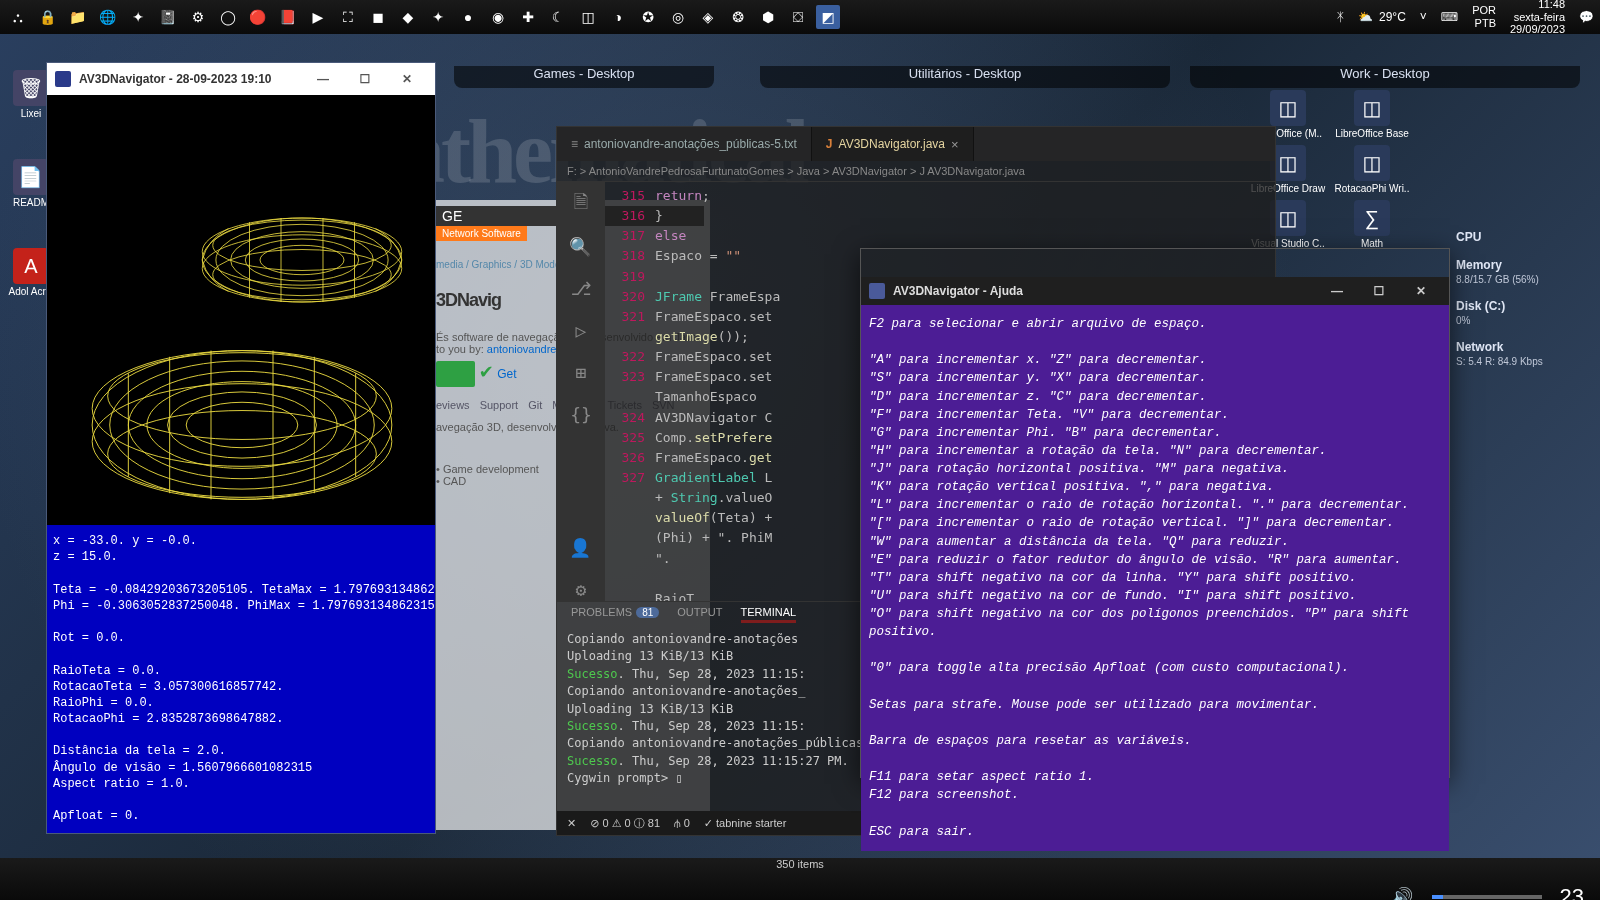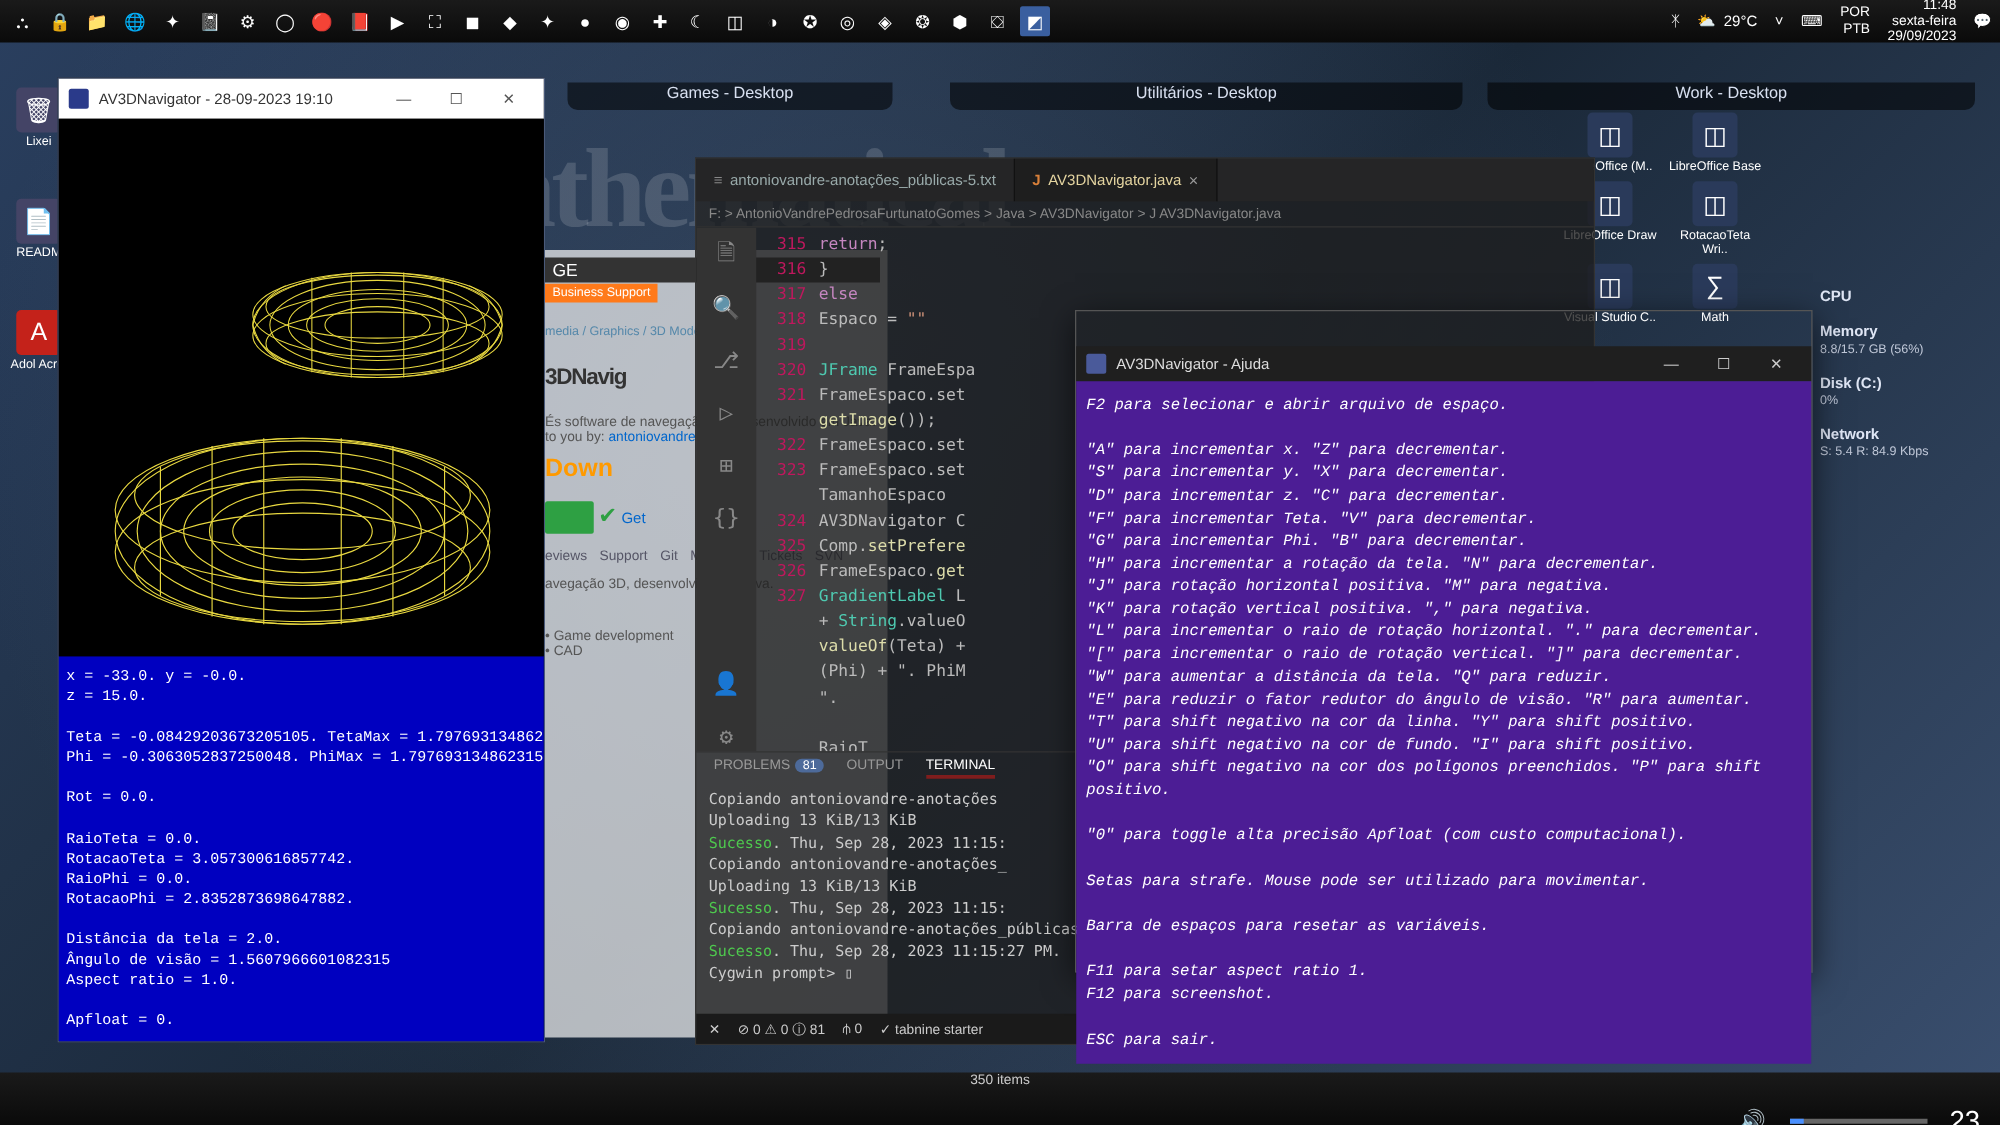--- a/index.html
+++ b/index.html
@@ -76,21 +76,21 @@
 .widget-sec div { font-size: 10px; }
 
 
 .nav-window {
   position: absolute; top: 62px; left: 46px; width: 390px; height: 772px;
   background: #000; border: 1px solid #4a5a7a; z-index: 40;
   display: flex; flex-direction: column;
 }
 .win-titlebar {
   height: 32px; background: #fff; color: #333;
-  display: flex; align-items: center; padding: 0 8px; font-size: 12px;
+  display: flex; align-items: center; padding: 0 8px; font-size: 12px; font-weight: bold;
 }
 .win-titlebar.dark { background: #1f1f1f; color: #ddd; margin-top: 28px; }
 .win-title-icon { width: 16px; height: 16px; background: #2a3a8a; margin-right: 8px; border-radius: 2px; }
 .win-ctrls { margin-left: auto; display: flex; gap: 2px; }
 .win-btn { width: 40px; height: 28px; display: flex; align-items: center; justify-content: center; font-size: 12px; color: #555; }
 .nav-canvas {
   flex: 0 0 430px; background: #000; position: relative;
 }
 .torus { position: absolute; border: none; }
 .torus svg { width: 100%; height: 100%; }
@@ -264,21 +264,21 @@
   <div class="desk-icon">
       <div class="glyph">◫</div>
       <span>LibreOffice Base</span>
     </div>
   <div class="desk-icon">
       <div class="glyph">◫</div>
       <span>LibreOffice Draw</span>
     </div>
   <div class="desk-icon">
       <div class="glyph">◫</div>
-      <span>RotacaoTeta Wri..</span>
+      <span>RotacaoPhi Wri..</span>
     </div>
   <div class="desk-icon">
       <div class="glyph">◫</div>
       <span>Visual Studio C..</span>
     </div>
   <div class="desk-icon">
       <div class="glyph">∑</div>
       <span>Math</span>
     </div>
 </div>
@@ -296,26 +296,25 @@
       <div>0%</div>
     </div>
   <div class="widget-sec">
       <h4>Network</h4>
       <div>S: 5.4  R: 84.9 Kbps</div>
     </div>
 </div>
 
 <div class="sf">
   <div style="background:#333;color:#fff;padding:2px 6px;font-size:14px">GE</div>
-  <span class="brand">Business Support</span>
+  <span class="brand">Network Software</span>
   <div style="font-size:10px;color:#58a;margin-top:18px">media / Graphics / 3D Modeling /</div>
   <h2 style="letter-spacing:-1px">3DNavig</h2>
   <small>És software de navegação 3D, desenvolvido em Java.</small>
   <small><span>to you by:</span> <a style="color:#06c">antoniovandre</a> <span style="background:#06c;color:#fff;border-radius:50%;padding:0 5px;font-size:10px">3</span></small>
-  <div style="color:#ff9a00;font-size:20px;font-weight:600;margin:8px 0">Down</div>
   <div><span class="dl">&nbsp;</span> <span class="chk">✔</span> <span style="color:#06c">Get</span></div>
   <div class="sf-nav">
     <span>eviews</span>
     <span>Support</span>
     <span>Git</span>
     <span>Mercurial</span>
     <span>Tickets</span>
     <span>SVN</span>
   </div>
   <div style="margin-top:10px;font-size:11px;color:#555">avegação 3D, desenvolvido em Java.</div>

